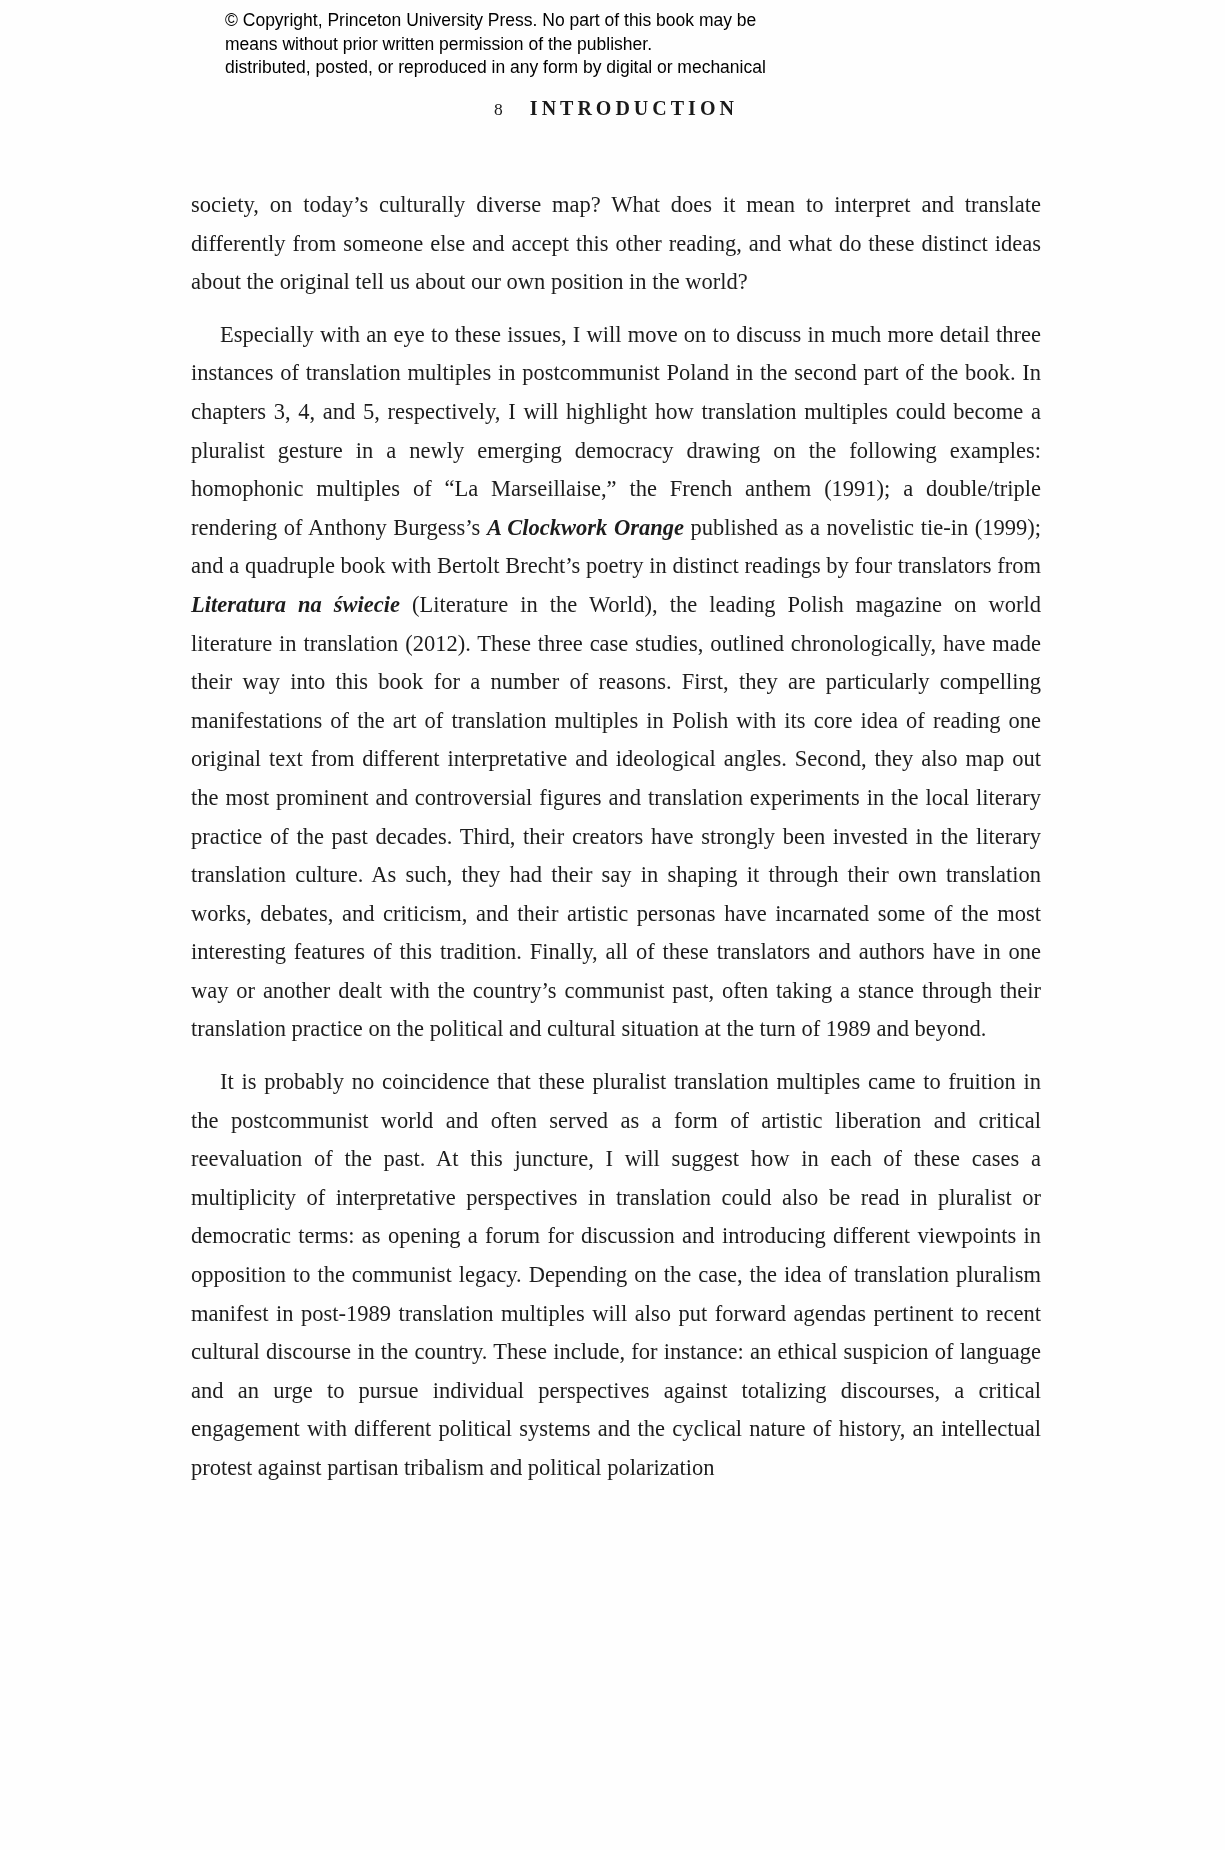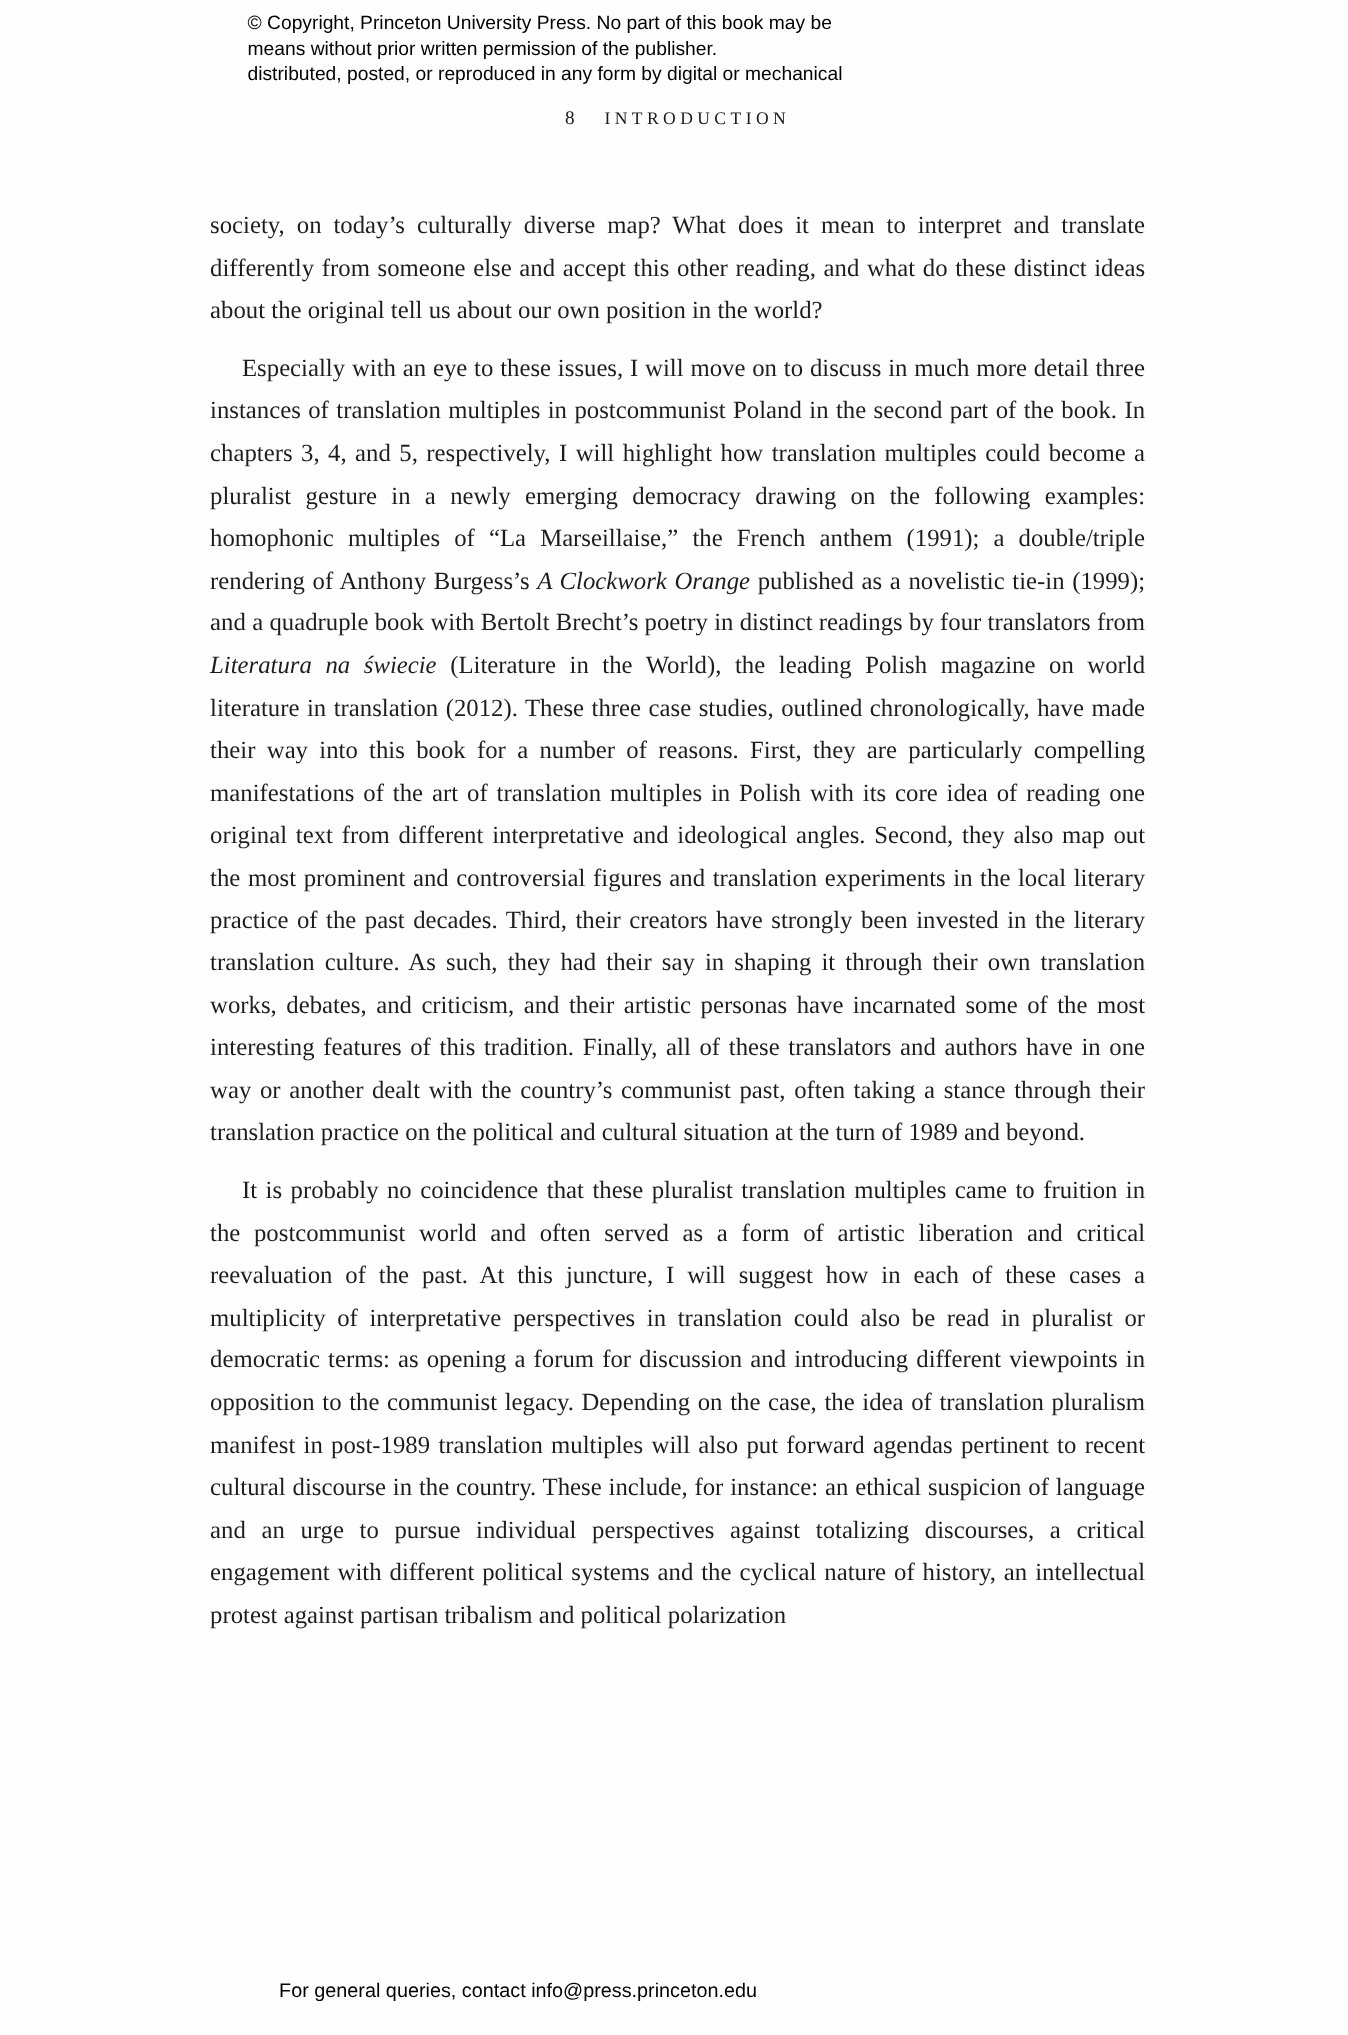--- a/index.html
+++ b/index.html
@@ -38,22 +38,23 @@
     font-family: "Liberation Serif", serif;
     color: #1a1a1a;
     white-space: nowrap;
   }
   .running-head .page-number {
     font-size: 17.5px;
     letter-spacing: 1px;
     margin-right: 26px;
   }
   .running-head .head-title {
-    font-size: 16px;
+    font-size: 20px;
     letter-spacing: 4px;
+    font-weight: bold;
   }
 
   
   .body-text {
     position: absolute;
     left: 177px;
     top: 172px;
     width: 878px;
     font-family: "Liberation Serif", serif;
     font-size: 22.5px;
@@ -65,20 +66,21 @@
   }
   .body-text p {
     margin: 14px;
     padding: 0;
   }
   .body-text p.indented {
     text-indent: 29px;
   }
   .body-text i {
     font-style: italic;
+    font-weight: bold;
   }
 
   
   .page-footer {
     position: absolute;
     left: 471px;
     top: 1799px;
     transform: translateX(-50%);
     white-space: nowrap;
     font-family: "Liberation Sans", sans-serif;
@@ -100,15 +102,14 @@
   <div class="running-head">
     <span class="page-number">8</span><span class="head-title">INTRODUCTION</span>
   </div>
 
   <div class="body-text">
     <p><span>society, on today’s culturally diverse map? What does it mean to interpret and translate differently from someone else and accept this other reading, and what do these distinct ideas about the original tell us about our own position in the world?</span></p>
     <p class="indented"><span>Especially with an eye to these issues, I will move on to discuss in much more detail three instances of translation multiples in postcommunist Poland in the second part of the book. In chapters 3, 4, and 5, respectively, I will highlight how translation multiples could become a pluralist gesture in a newly emerging democracy drawing on the following examples: homophonic multiples of “La Marseillaise,” the French anthem (1991); a double/triple rendering of Anthony Burgess’s </span><i>A Clockwork Orange</i><span> published as a novelistic tie-in (1999); and a quadruple book with Bertolt Brecht’s poetry in distinct readings by four translators from </span><i>Literatura na świecie</i><span> (Literature in the World), the leading Polish magazine on world literature in translation (2012). These three case studies, outlined chronologically, have made their way into this book for a number of reasons. First, they are particularly compelling manifestations of the art of translation multiples in Polish with its core idea of reading one original text from different interpretative and ideological angles. Second, they also map out the most prominent and controversial figures and translation experiments in the local literary practice of the past decades. Third, their creators have strongly been invested in the literary translation culture. As such, they had their say in shaping it through their own translation works, debates, and criticism, and their artistic personas have incarnated some of the most interesting features of this tradition. Finally, all of these translators and authors have in one way or another dealt with the country’s communist past, often taking a stance through their translation practice on the political and cultural situation at the turn of 1989 and beyond.</span></p>
     <p class="indented"><span>It is probably no coincidence that these pluralist translation multiples came to fruition in the postcommunist world and often served as a form of artistic liberation and critical reevaluation of the past. At this juncture, I will suggest how in each of these cases a multiplicity of interpretative perspectives in translation could also be read in pluralist or democratic terms: as opening a forum for discussion and introducing different viewpoints in opposition to the communist legacy. Depending on the case, the idea of translation pluralism manifest in post-1989 translation multiples will also put forward agendas pertinent to recent cultural discourse in the country. These include, for instance: an ethical suspicion of language and an urge to pursue individual perspectives against totalizing discourses, a critical engagement with different political systems and the cyclical nature of history, an intellectual protest against partisan tribalism and political polarization</span></p>
   </div>
 
-  <div class="page-footer">For general queries, contact info@press.princeton.edu</div>
 
 </div>
 
 </body></html>

